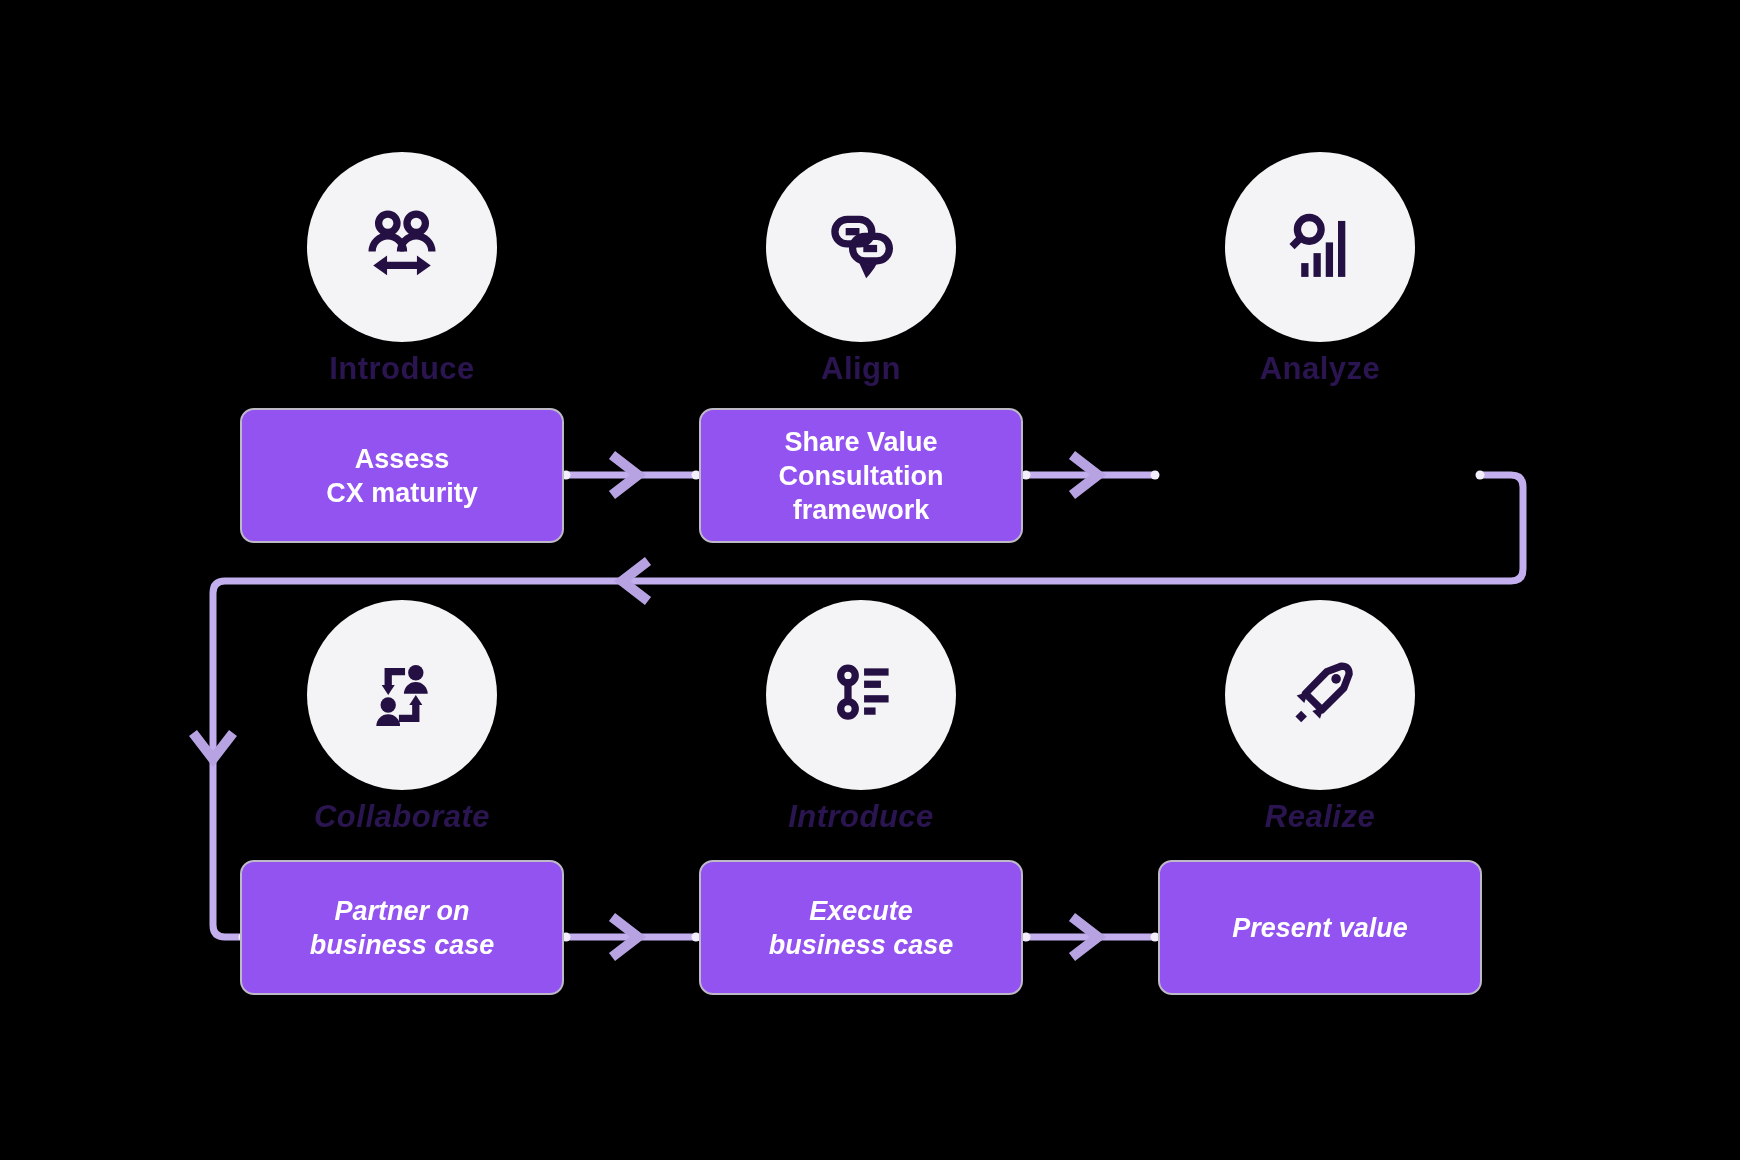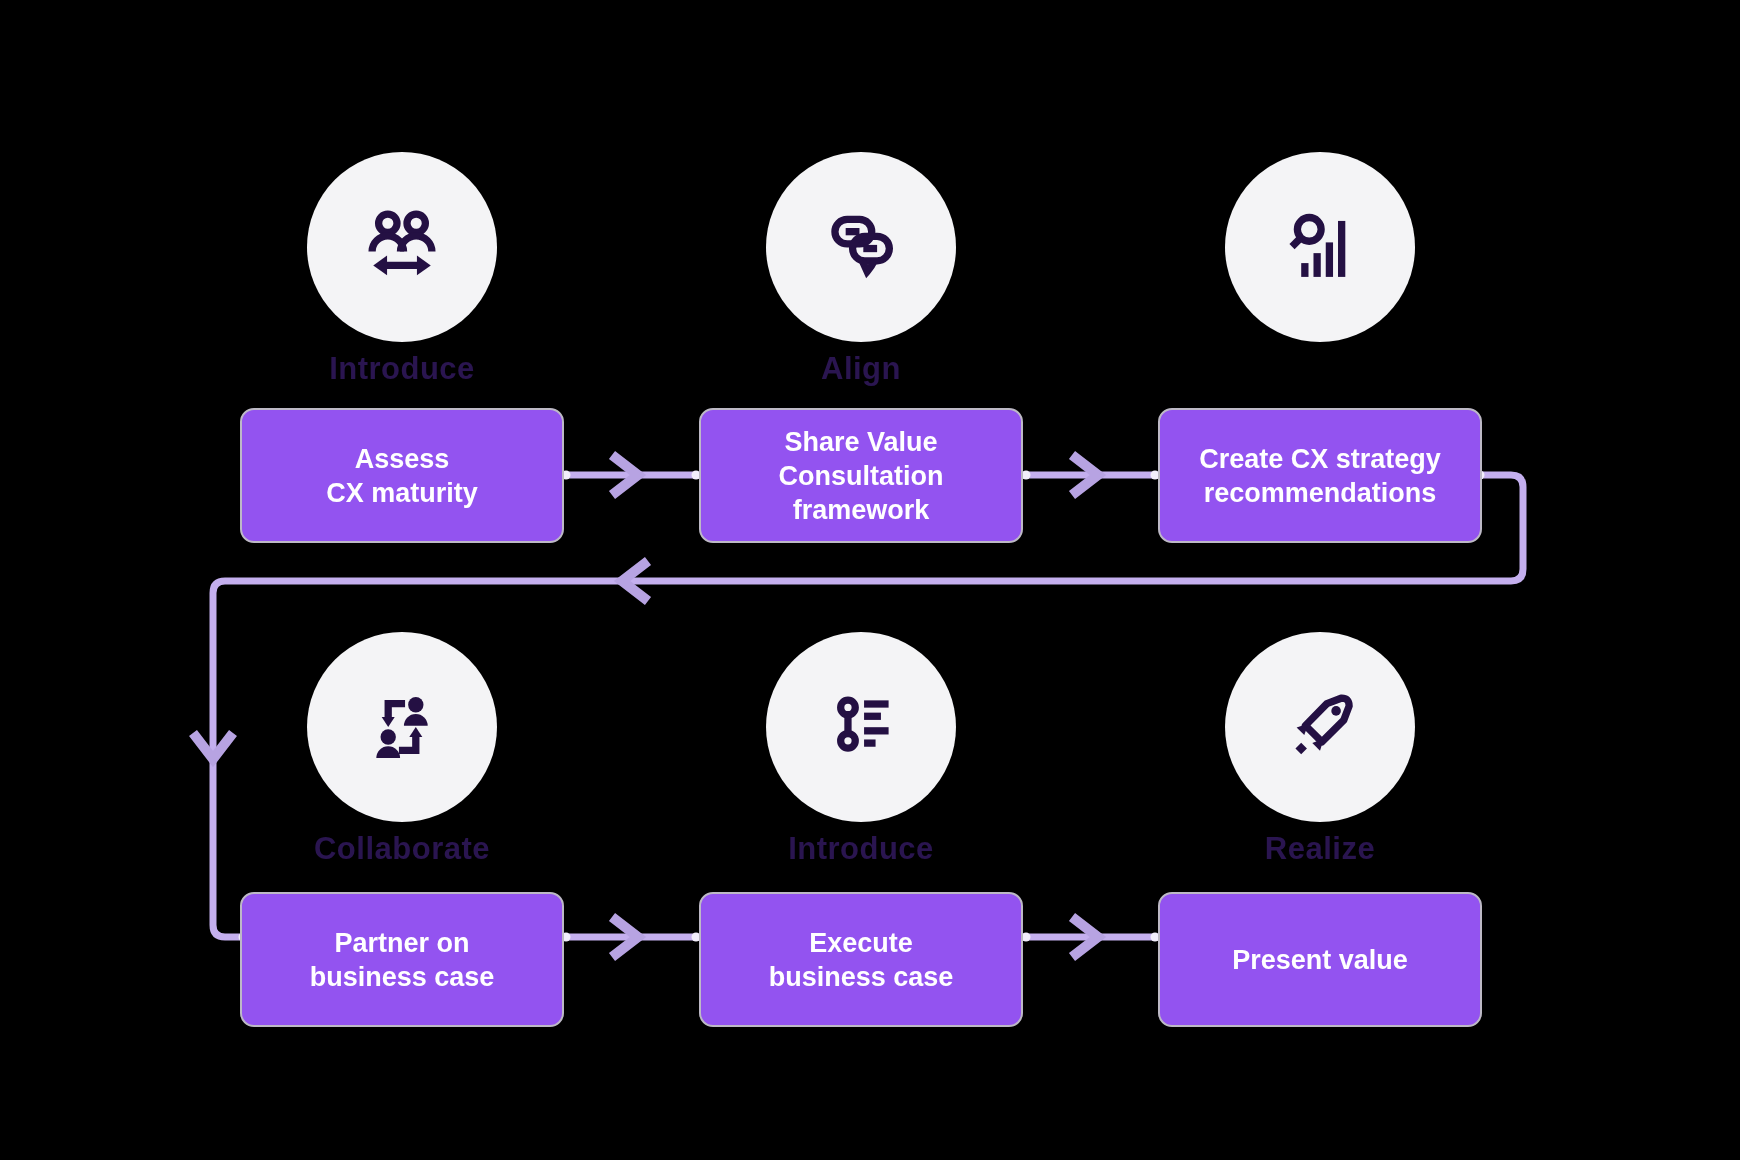--- a/index.html
+++ b/index.html
@@ -11,21 +11,21 @@
   #stage{position:absolute;inset:0;}
   
   #connectors{position:absolute;left:0;top:0;z-index:0;}
   .conn-line{stroke:var(--connector);stroke-width:7;fill:none;}
   .conn-head{stroke:var(--arrowhead);stroke-width:10;fill:none;stroke-linecap:butt;stroke-linejoin:miter;}
   .conn-dot{fill:var(--endpoint-dot);}
   
   .cell{position:absolute;width:324px;z-index:1;}
   .col1{left:240px}.col2{left:699px}.col3{left:1158px}
   .row1{top:152px;height:391px;}
-  .row2{top:632px;height:395px;}
+  .row2{top:600px;height:395px;font-style:italic;}
   .circle{
     position:absolute;top:0;left:50%;transform:translateX(-50%);
     width:190px;height:190px;border-radius:50%;
     background:var(--circle-fill);
     display:flex;align-items:center;justify-content:center;
   }
   .circle svg{width:92px;height:92px;color:var(--icon-color);}
   .step-label{
     position:absolute;top:199px;left:0;width:100%;
     text-align:center;font-size:31px;font-weight:700;
@@ -117,22 +117,21 @@
     <div class="circle">
       <svg viewBox="0 0 24 24">
         <circle class="icon-stroke" cx="9.2" cy="7.4" r="3.1"></circle>
         <path class="icon-stroke" d="M 6.9 9.7 L 4.7 11.9" stroke-width="2.4"></path>
         <rect class="icon-fill" x="7.1" y="16.2" width="1.9" height="3.6"></rect>
         <rect class="icon-fill" x="10.3" y="13.6" width="1.9" height="6.2"></rect>
         <rect class="icon-fill" x="13.5" y="10.8" width="1.9" height="9"></rect>
         <rect class="icon-fill" x="16.7" y="5.2" width="1.9" height="14.6"></rect>
       </svg>
     </div>
-    <div class="step-box">Create CX strategy
-recommendations</div>
+    <div class="step-label">Analyze</div>
   </div>
 
   <div class="cell col1 row2">
     <div class="circle">
       <svg viewBox="0 0 24 24">
         <path class="icon-stroke" d="M 12.8 5.9 H 8.4 V 9.4"></path>
         <path class="icon-fill" d="M 6.7 9.4 L 8.4 12 L 10.1 9.4 Z"></path>
         <circle class="icon-fill" cx="15.6" cy="6.2" r="2"></circle>
         <path class="icon-fill" d="M 12.5 11.7 a 3.1 3.1 0 0 1 6.2 0 Z"></path>
         <circle class="icon-fill" cx="8.4" cy="14.6" r="2"></circle>

